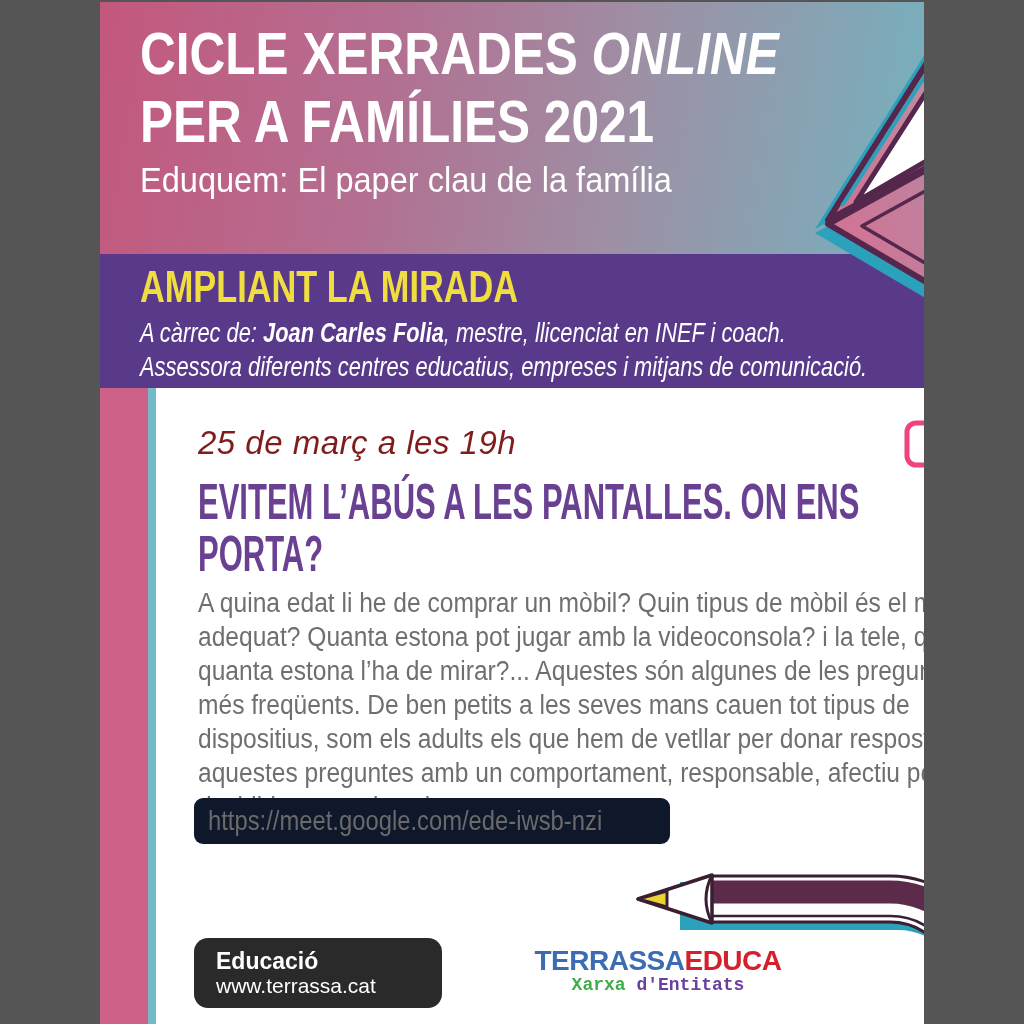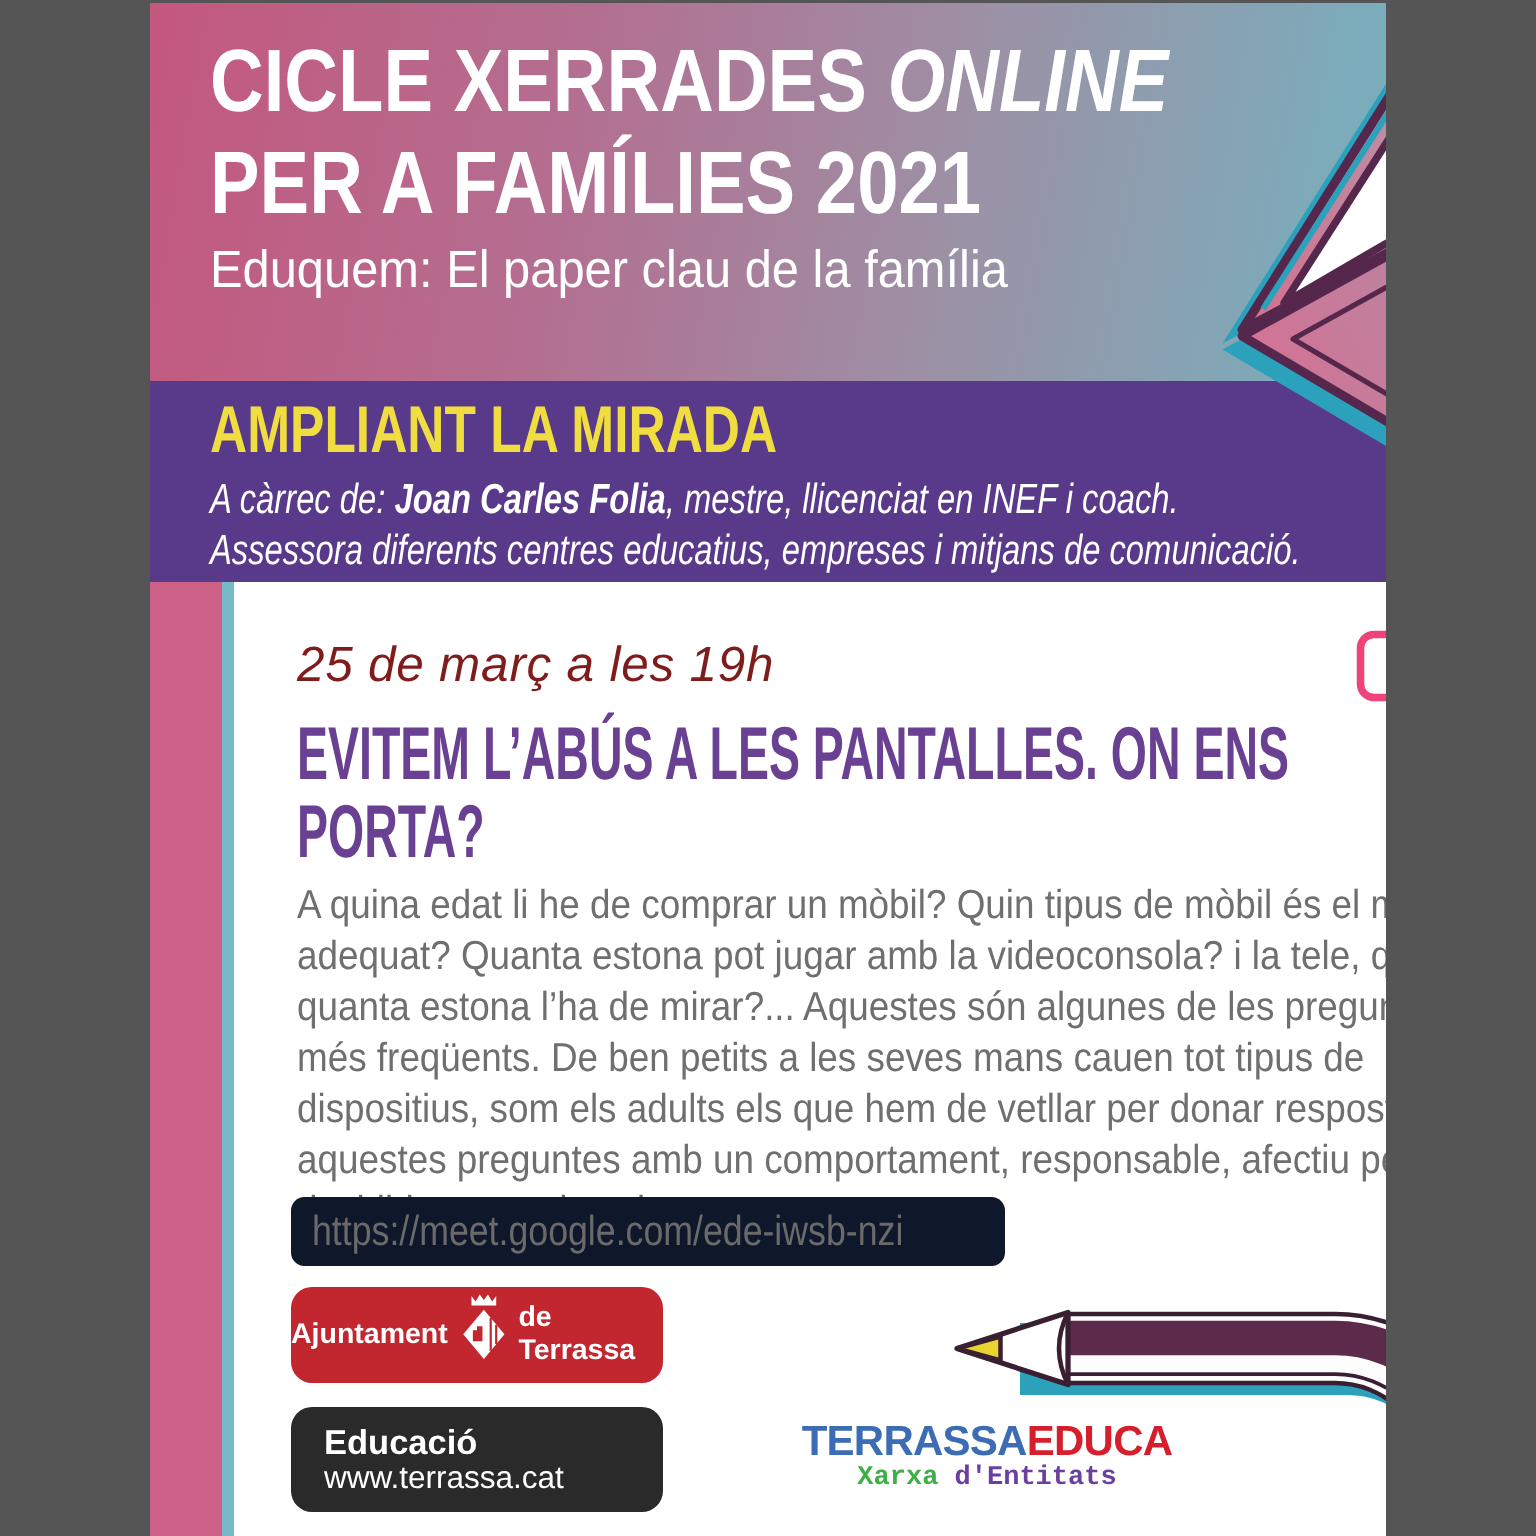--- a/index.html
+++ b/index.html
@@ -124,31 +124,20 @@
         </svg>
       </div>
 
       <div class="c-title">EVITEM L’ABÚS A LES PANTALLES. ON ENS PORTA?</div>
       <div class="c-body">A quina edat li he de comprar un mòbil? Quin tipus de mòbil és el més adequat? Quanta estona pot jugar amb la videoconsola? i la tele, quan i quanta estona l’ha de mirar?... Aquestes són algunes de les preguntes més freqüents. De ben petits a les seves mans cauen tot tipus de dispositius, som els adults els que hem de vetllar per donar resposta a aquestes preguntes amb un comportament, responsable, afectiu però decididament educatiu.</div>
 
       <div class="link-box">
         <span>https://meet.google.com/ede-iwsb-nzi</span>
       </div>
 
-      <div class="logo-red">
-        <span>Ajuntament</span>
-        <svg class="crest" width="34" height="52" viewBox="0 0 34 52" aria-hidden="true">
-          <path d="M8 10 L8 3 L11 7 L14 2 L17 6 L20 2 L23 7 L26 3 L26 10 Z" fill="#ffffff"></path>
-          <polygon points="17,13 32,31 17,49 2,31" fill="#ffffff"></polygon>
-          <line x1="22" y1="19" x2="22" y2="43" stroke="#c22730" stroke-width="1.6"></line>
-          <line x1="26" y1="24" x2="26" y2="38" stroke="#c22730" stroke-width="1.6"></line>
-          <path d="M9 36 v-8 h3 v-3 h4 v11 Z" fill="#c22730"></path>
-        </svg>
-        <span>de Terrassa</span>
-      </div>
 
       <div class="logo-black">
         <div class="t1">Educació</div>
         <div class="t2">www.terrassa.cat</div>
       </div>
 
       <div class="logo-te">
         <div class="row1"><span class="te-blue">TERRASSA</span><span class="te-red">EDUCA</span></div>
         <div class="row2"><span class="x-green">Xarxa</span><span class="x-purple"> d'Entitats</span></div>
       </div>

